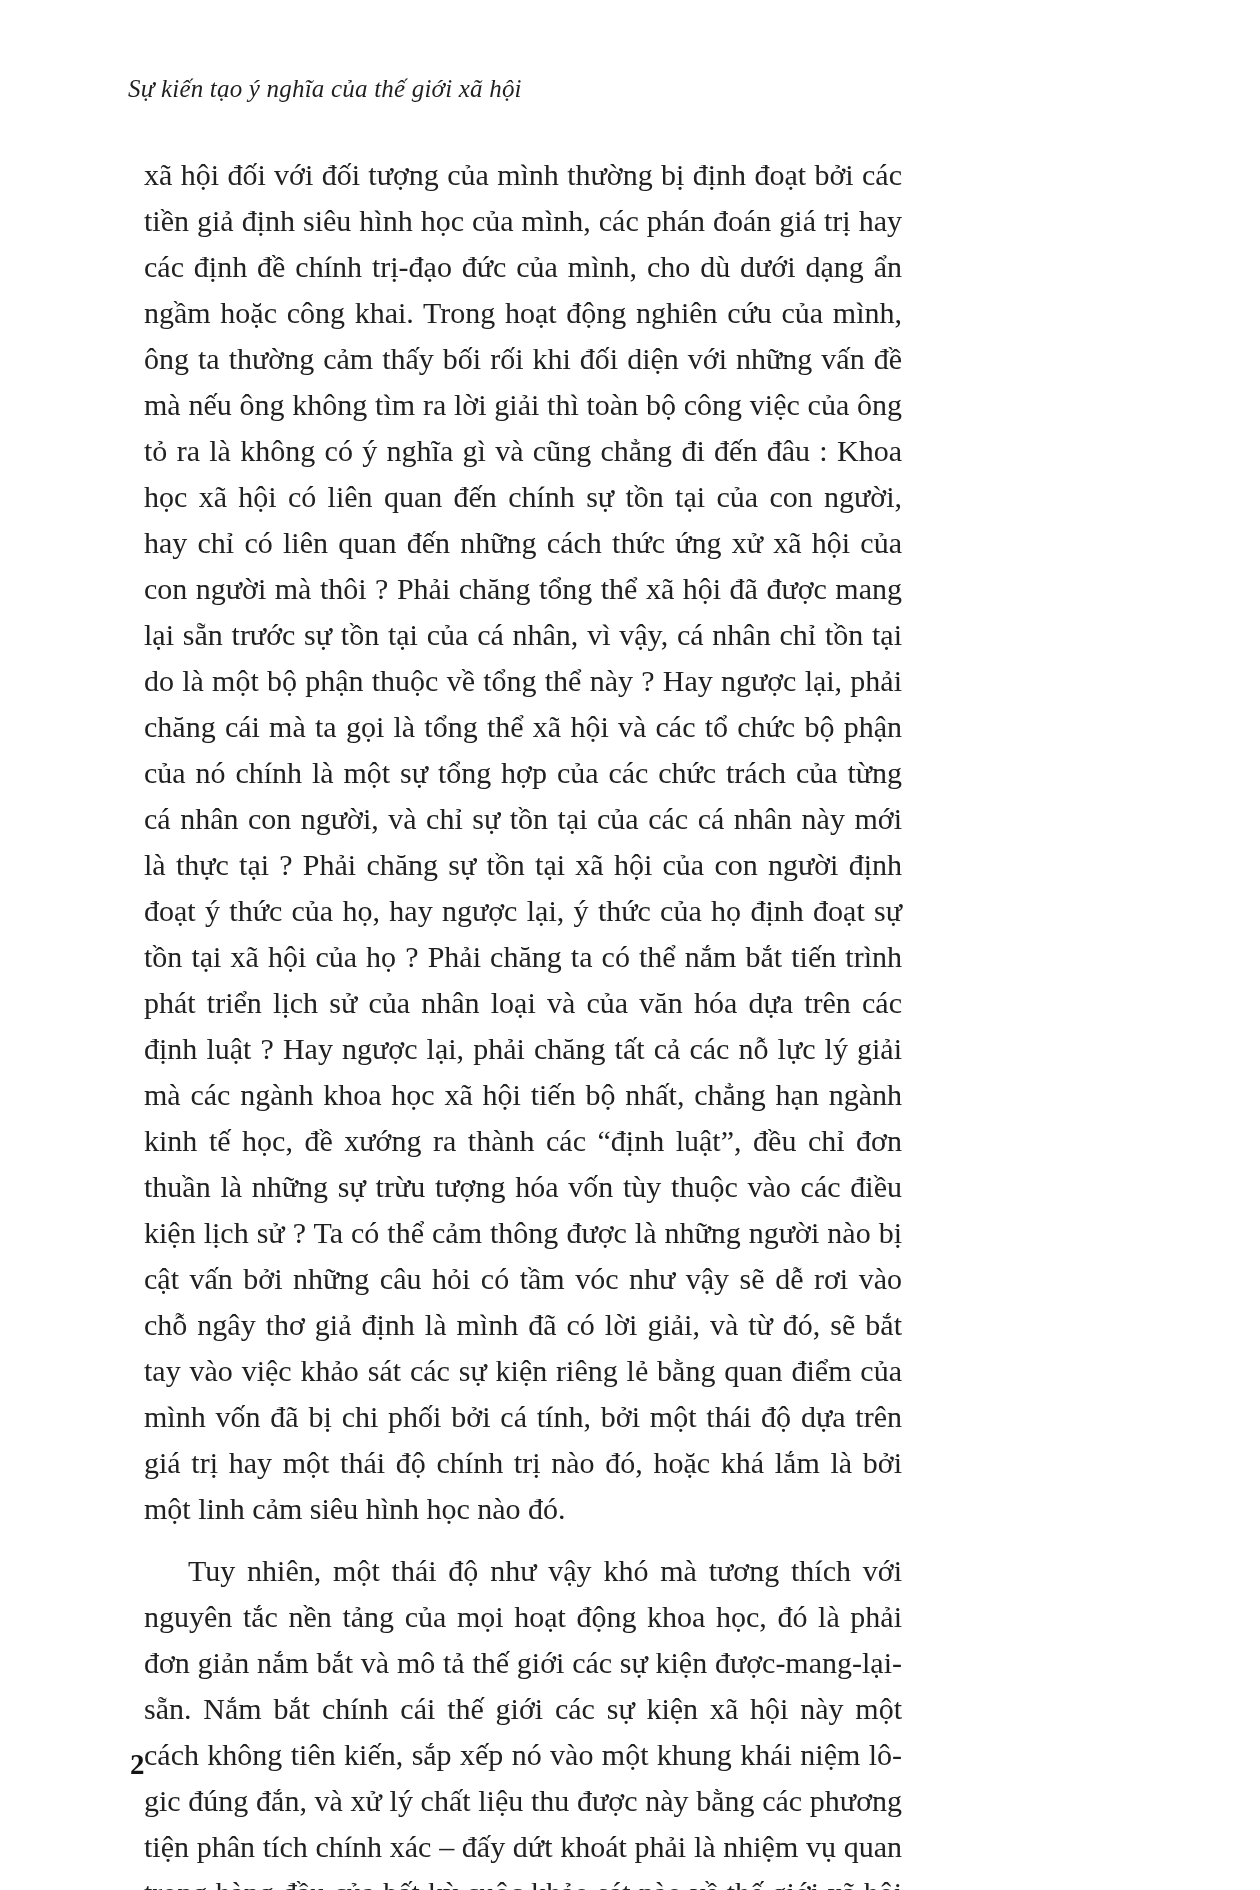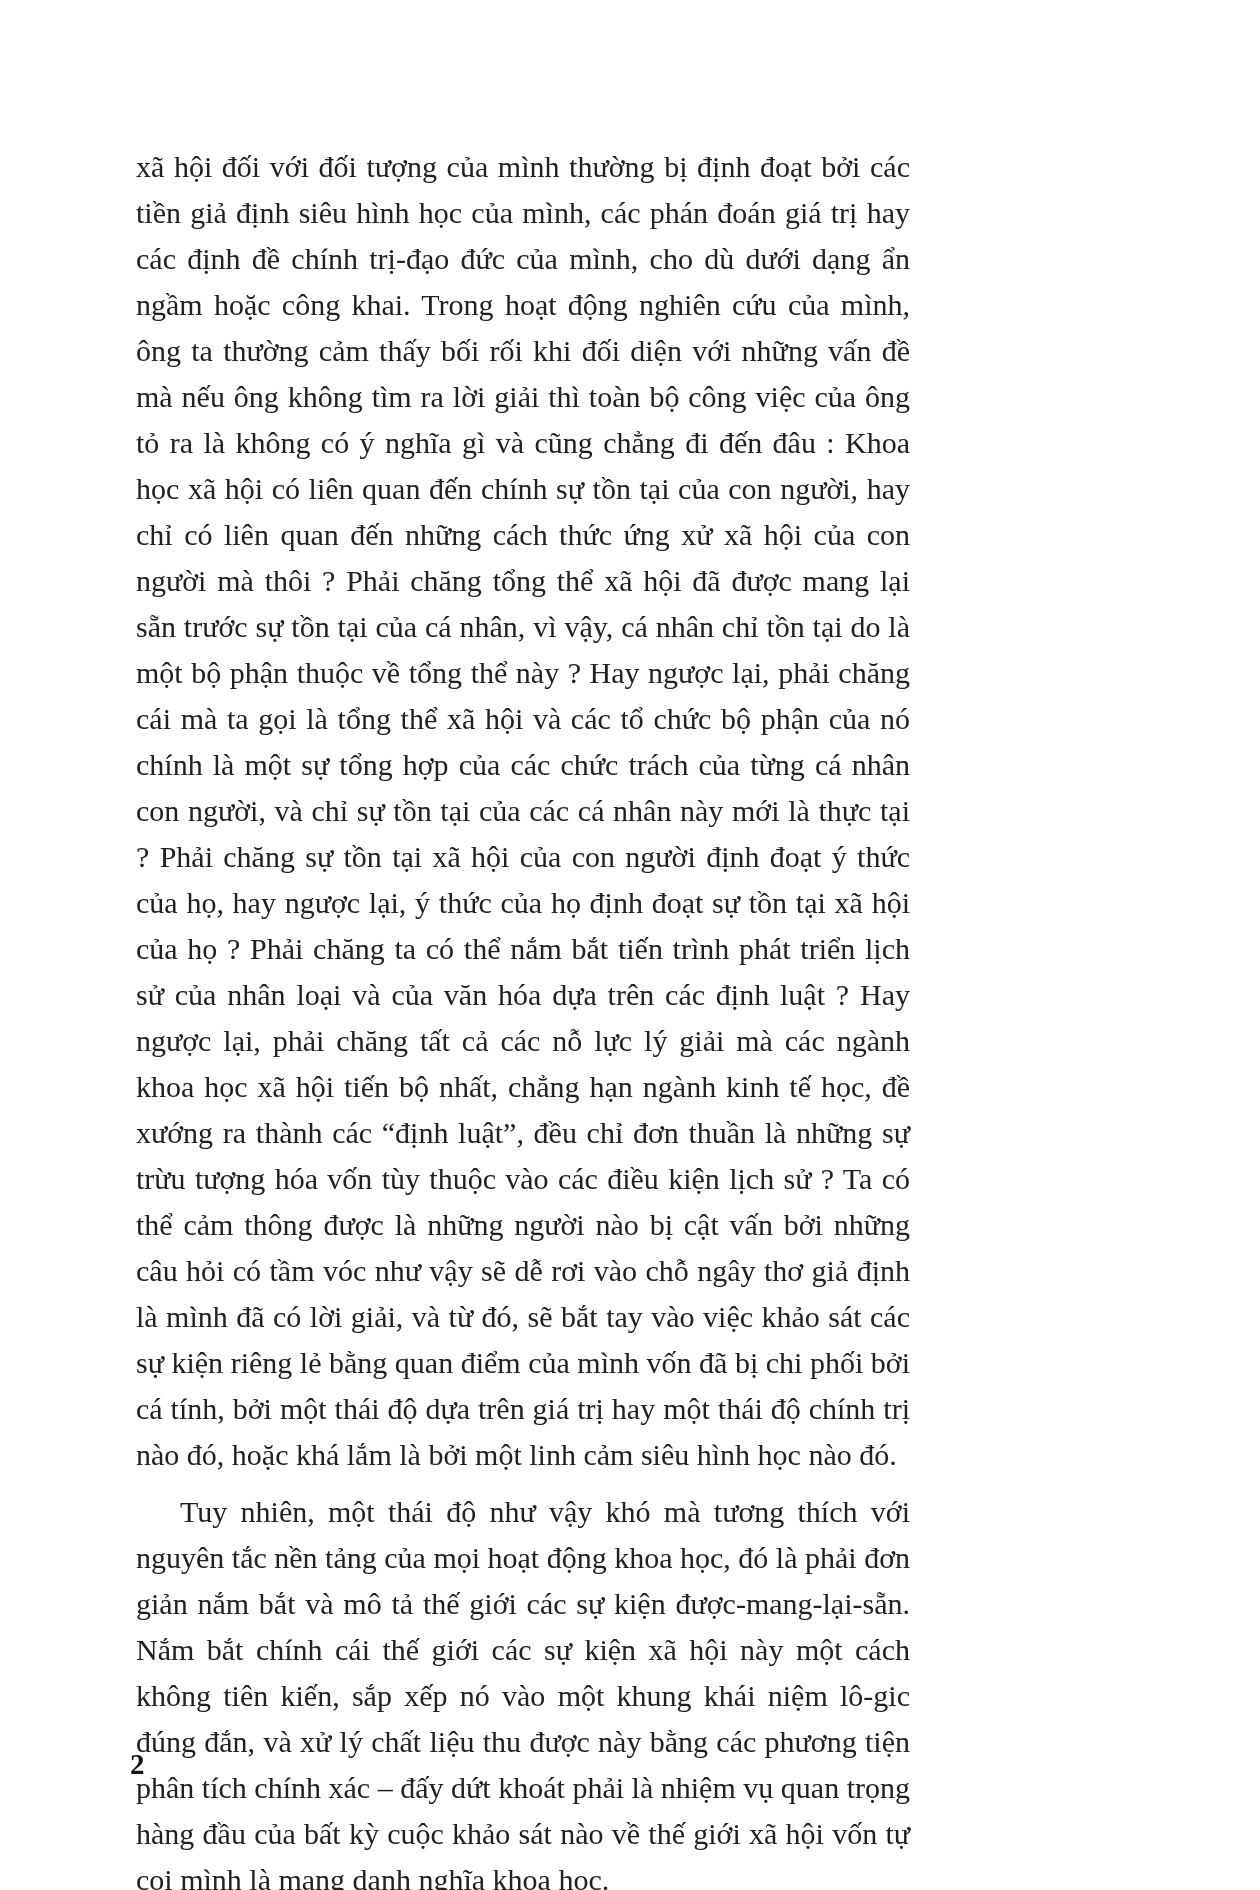--- a/index.html
+++ b/index.html
@@ -34,41 +34,42 @@
     position: absolute;
     left: 128px;
     top: 136px;
     width: 790px;
     font-size: 30px;
     line-height: 46px;
     text-align: justify;
     color: #212121;
   }
   .para {
-    margin: 8px;
+    margin: 16px;
     padding: 0;
   }
   .para + .para {
     margin-top: 11px;
     text-indent: 44px;
   }
   .page-number {
     position: absolute;
     left: 130px;
     top: 1748px;
     font-size: 29px;
     font-weight: bold;
     color: #141414;
   }
 </style>
 </head>
 <body>
 
 <div class="page">
 
+  <div class="running-header">Sự kiến tạo ý nghĩa của thế giới xã hội</div>
 
   <div class="body-text">
     <p class="para">xã hội đối với đối tượng của mình thường bị định đoạt bởi các tiền giả định siêu hình học của mình, các phán đoán giá trị hay các định đề chính trị-đạo đức của mình, cho dù dưới dạng ẩn ngầm hoặc công khai. Trong hoạt động nghiên cứu của mình, ông ta thường cảm thấy bối rối khi đối diện với những vấn đề mà nếu ông không tìm ra lời giải thì toàn bộ công việc của ông tỏ ra là không có ý nghĩa gì và cũng chẳng đi đến đâu : Khoa học xã hội có liên quan đến chính sự tồn tại của con người, hay chỉ có liên quan đến những cách thức ứng xử xã hội của con người mà thôi ? Phải chăng tổng thể xã hội đã được mang lại sẵn trước sự tồn tại của cá nhân, vì vậy, cá nhân chỉ tồn tại do là một bộ phận thuộc về tổng thể này ? Hay ngược lại, phải chăng cái mà ta gọi là tổng thể xã hội và các tổ chức bộ phận của nó chính là một sự tổng hợp của các chức trách của từng cá nhân con người, và chỉ sự tồn tại của các cá nhân này mới là thực tại ? Phải chăng sự tồn tại xã hội của con người định đoạt ý thức của họ, hay ngược lại, ý thức của họ định đoạt sự tồn tại xã hội của họ ? Phải chăng ta có thể nắm bắt tiến trình phát triển lịch sử của nhân loại và của văn hóa dựa trên các định luật ? Hay ngược lại, phải chăng tất cả các nỗ lực lý giải mà các ngành khoa học xã hội tiến bộ nhất, chẳng hạn ngành kinh tế học, đề xướng ra thành các “định luật”, đều chỉ đơn thuần là những sự trừu tượng hóa vốn tùy thuộc vào các điều kiện lịch sử ? Ta có thể cảm thông được là những người nào bị cật vấn bởi những câu hỏi có tầm vóc như vậy sẽ dễ rơi vào chỗ ngây thơ giả định là mình đã có lời giải, và từ đó, sẽ bắt tay vào việc khảo sát các sự kiện riêng lẻ bằng quan điểm của mình vốn đã bị chi phối bởi cá tính, bởi một thái độ dựa trên giá trị hay một thái độ chính trị nào đó, hoặc khá lắm là bởi một linh cảm siêu hình học nào đó.</p>
     <p class="para">Tuy nhiên, một thái độ như vậy khó mà tương thích với nguyên tắc nền tảng của mọi hoạt động khoa học, đó là phải đơn giản nắm bắt và mô tả thế giới các sự kiện được-mang-lại-sẵn. Nắm bắt chính cái thế giới các sự kiện xã hội này một cách không tiên kiến, sắp xếp nó vào một khung khái niệm lô-gic đúng đắn, và xử lý chất liệu thu được này bằng các phương tiện phân tích chính xác – đấy dứt khoát phải là nhiệm vụ quan trọng hàng đầu của bất kỳ cuộc khảo sát nào về thế giới xã hội vốn tự coi mình là mang danh nghĩa khoa học.</p>
   </div>
 
   <div class="page-number">2</div>
 
 </div>
 

